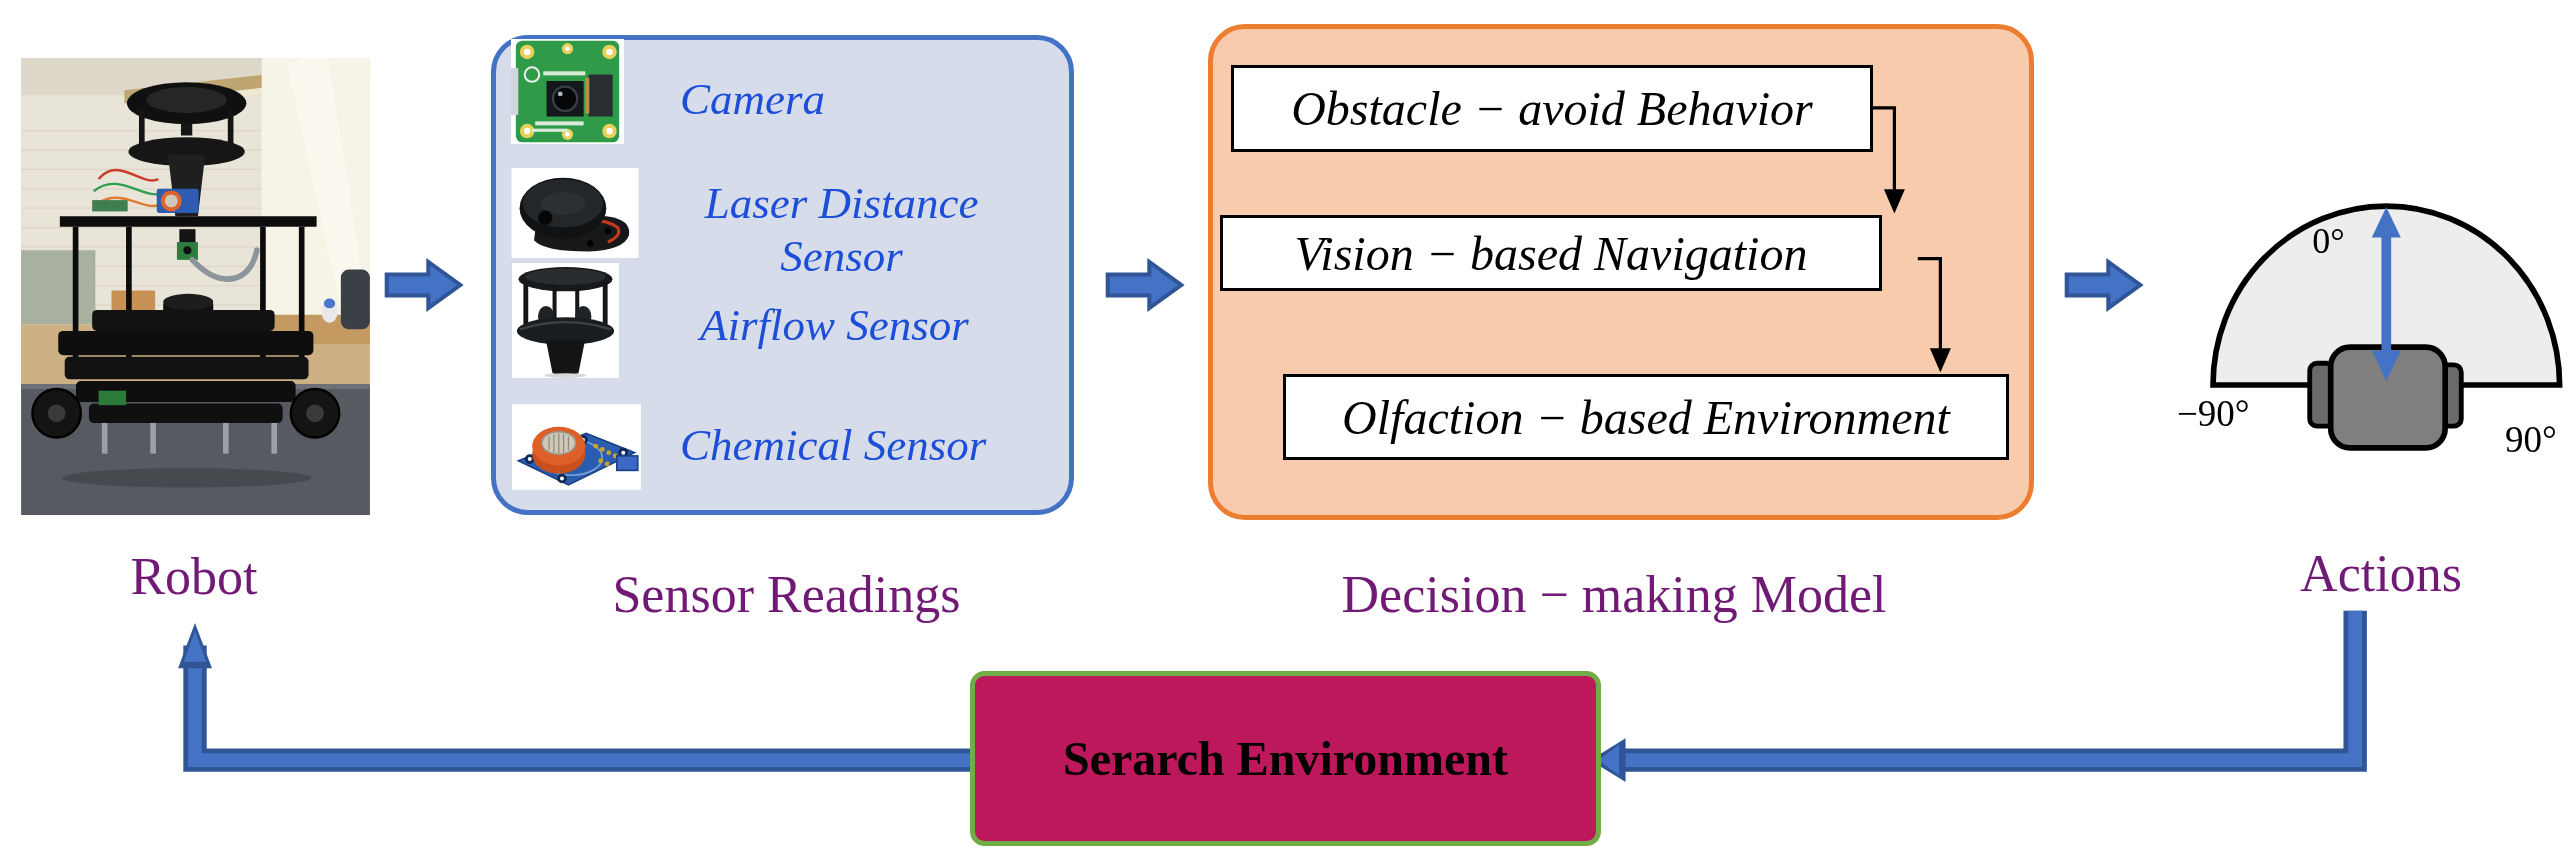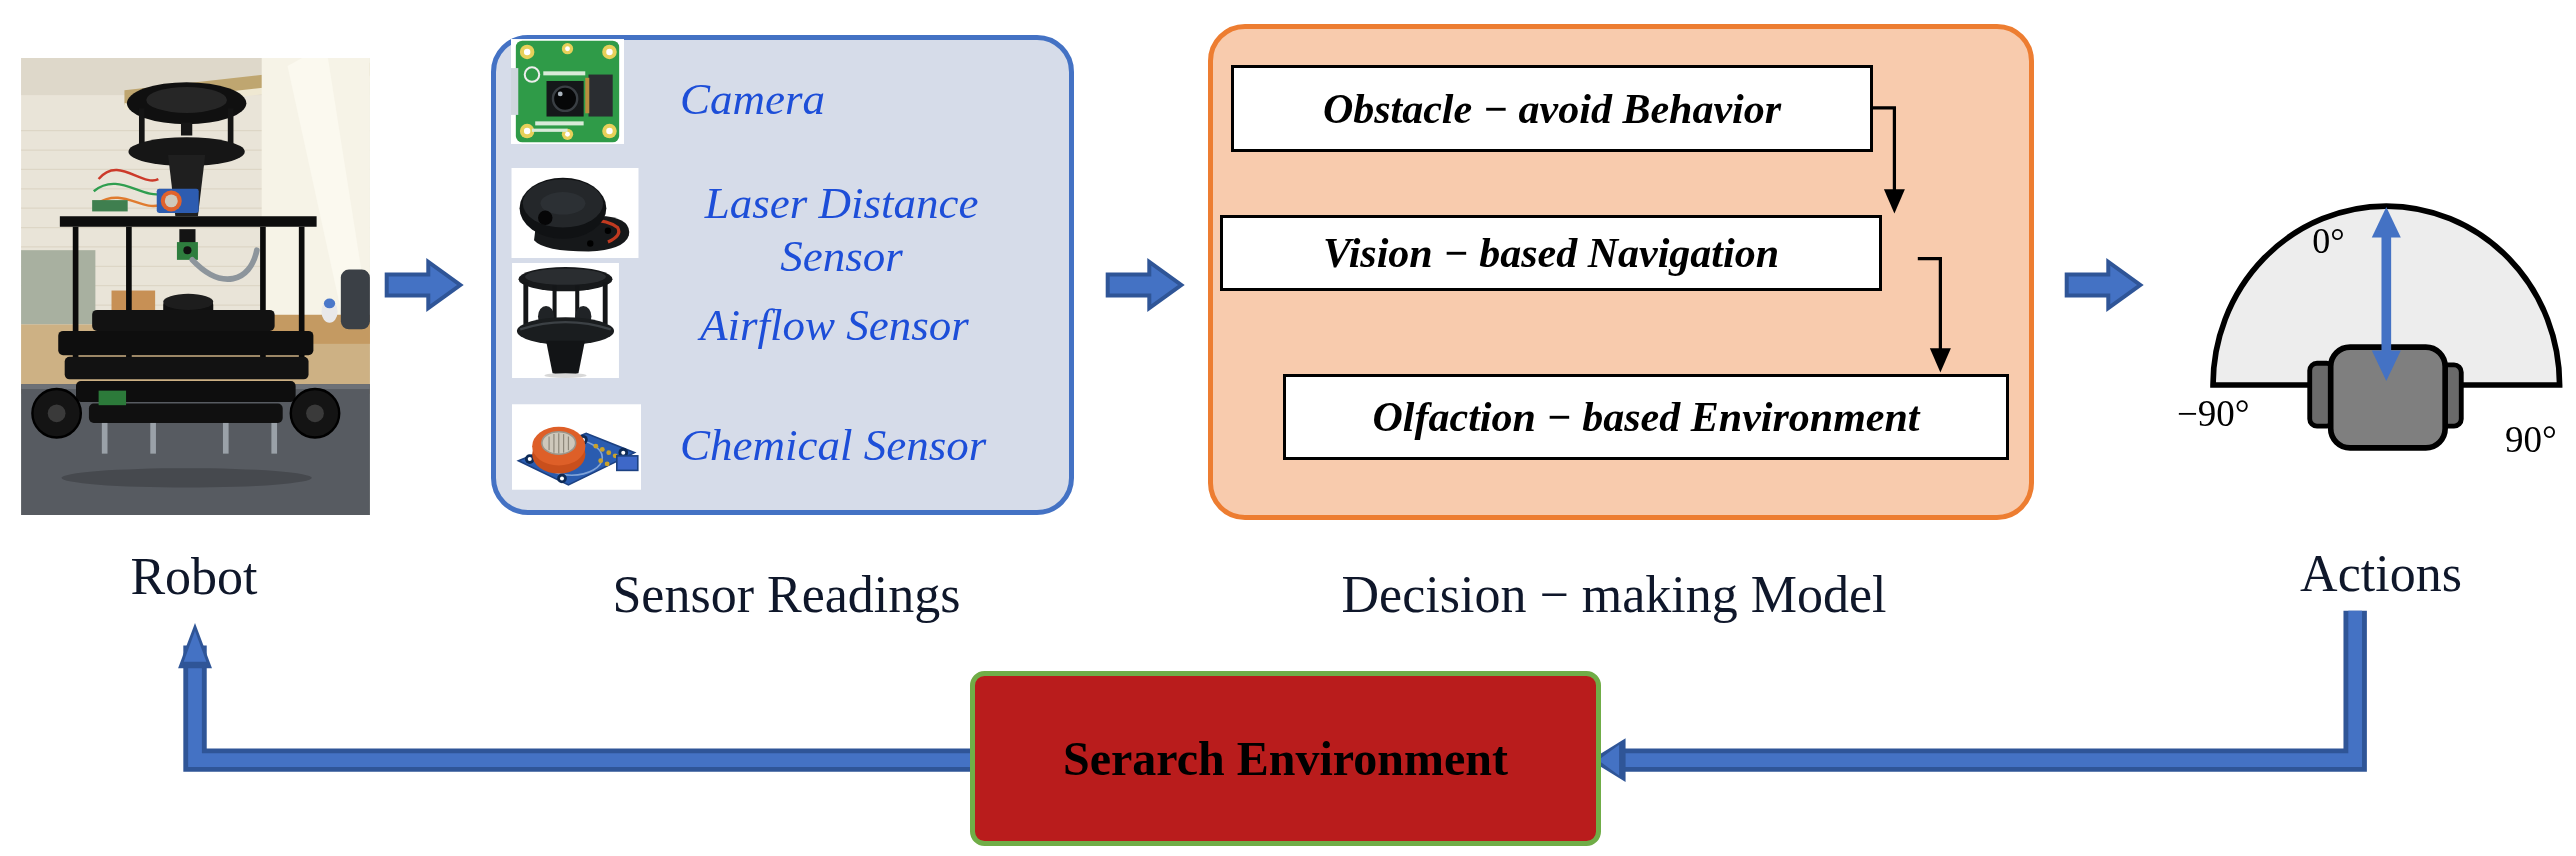--- a/index.html
+++ b/index.html
@@ -1,30 +1,30 @@
 <!DOCTYPE html>
 <html style="font-size:13px"><head>
 <meta charset="utf-8">
 <style>
   html,body{margin:0;padding:0;background:#fff;}
   body{width:2576px;height:856px;overflow:hidden;}
   .canvas{position:relative;width:2576px;height:856px;background:#fff;
           font-family:"Liberation Serif","DejaVu Serif",serif;color:#000;}
   .abs{position:absolute;}
-  .title{font-size:52px;line-height:56px;text-align:center;color:#0f172a;white-space:nowrap;}
+  .title{font-size:52px;line-height:56px;text-align:center;color:#701a75;white-space:nowrap;}
   .ilabel{font-style:italic;font-size:45px;line-height:53px;color:#1d4ed8;white-space:nowrap;}
   .roundbox{position:absolute;box-sizing:border-box;border-radius:37px;}
   .sensorbox{background:#D6DCE9;border:5.6px solid #4472C4;}
   .decisionbox{background:#F8CBAD;border:5.6px solid #ED7D31;}
-  .envbox{background:#b91c1c;border:5.6px solid #70AD47;border-radius:14.5px;
+  .envbox{background:#be185d;border:5.6px solid #70AD47;border-radius:14.5px;
           display:flex;align-items:center;justify-content:center;
           font-weight:bold;font-size:48px;}
   .stepbox{position:absolute;box-sizing:border-box;background:#FFFFFF;border:3.2px solid #000;
            display:flex;align-items:center;justify-content:center;
-           font-style:italic;font-size:42px;white-space:nowrap;font-weight:bold;}
+           font-style:italic;font-size:48px;white-space:nowrap;}
   svg{display:block;}
 </style>
 </head>
 <body>
 
 <div class="canvas">
 
   <svg class="abs" style="left:21px;top:58px" width="349" height="457" viewBox="0 0 432 566">
     <rect x="0" y="0" width="432" height="566" fill="#E9E4D8"></rect>
     <rect x="0" y="0" width="432" height="46" fill="#DED8CA"></rect>

